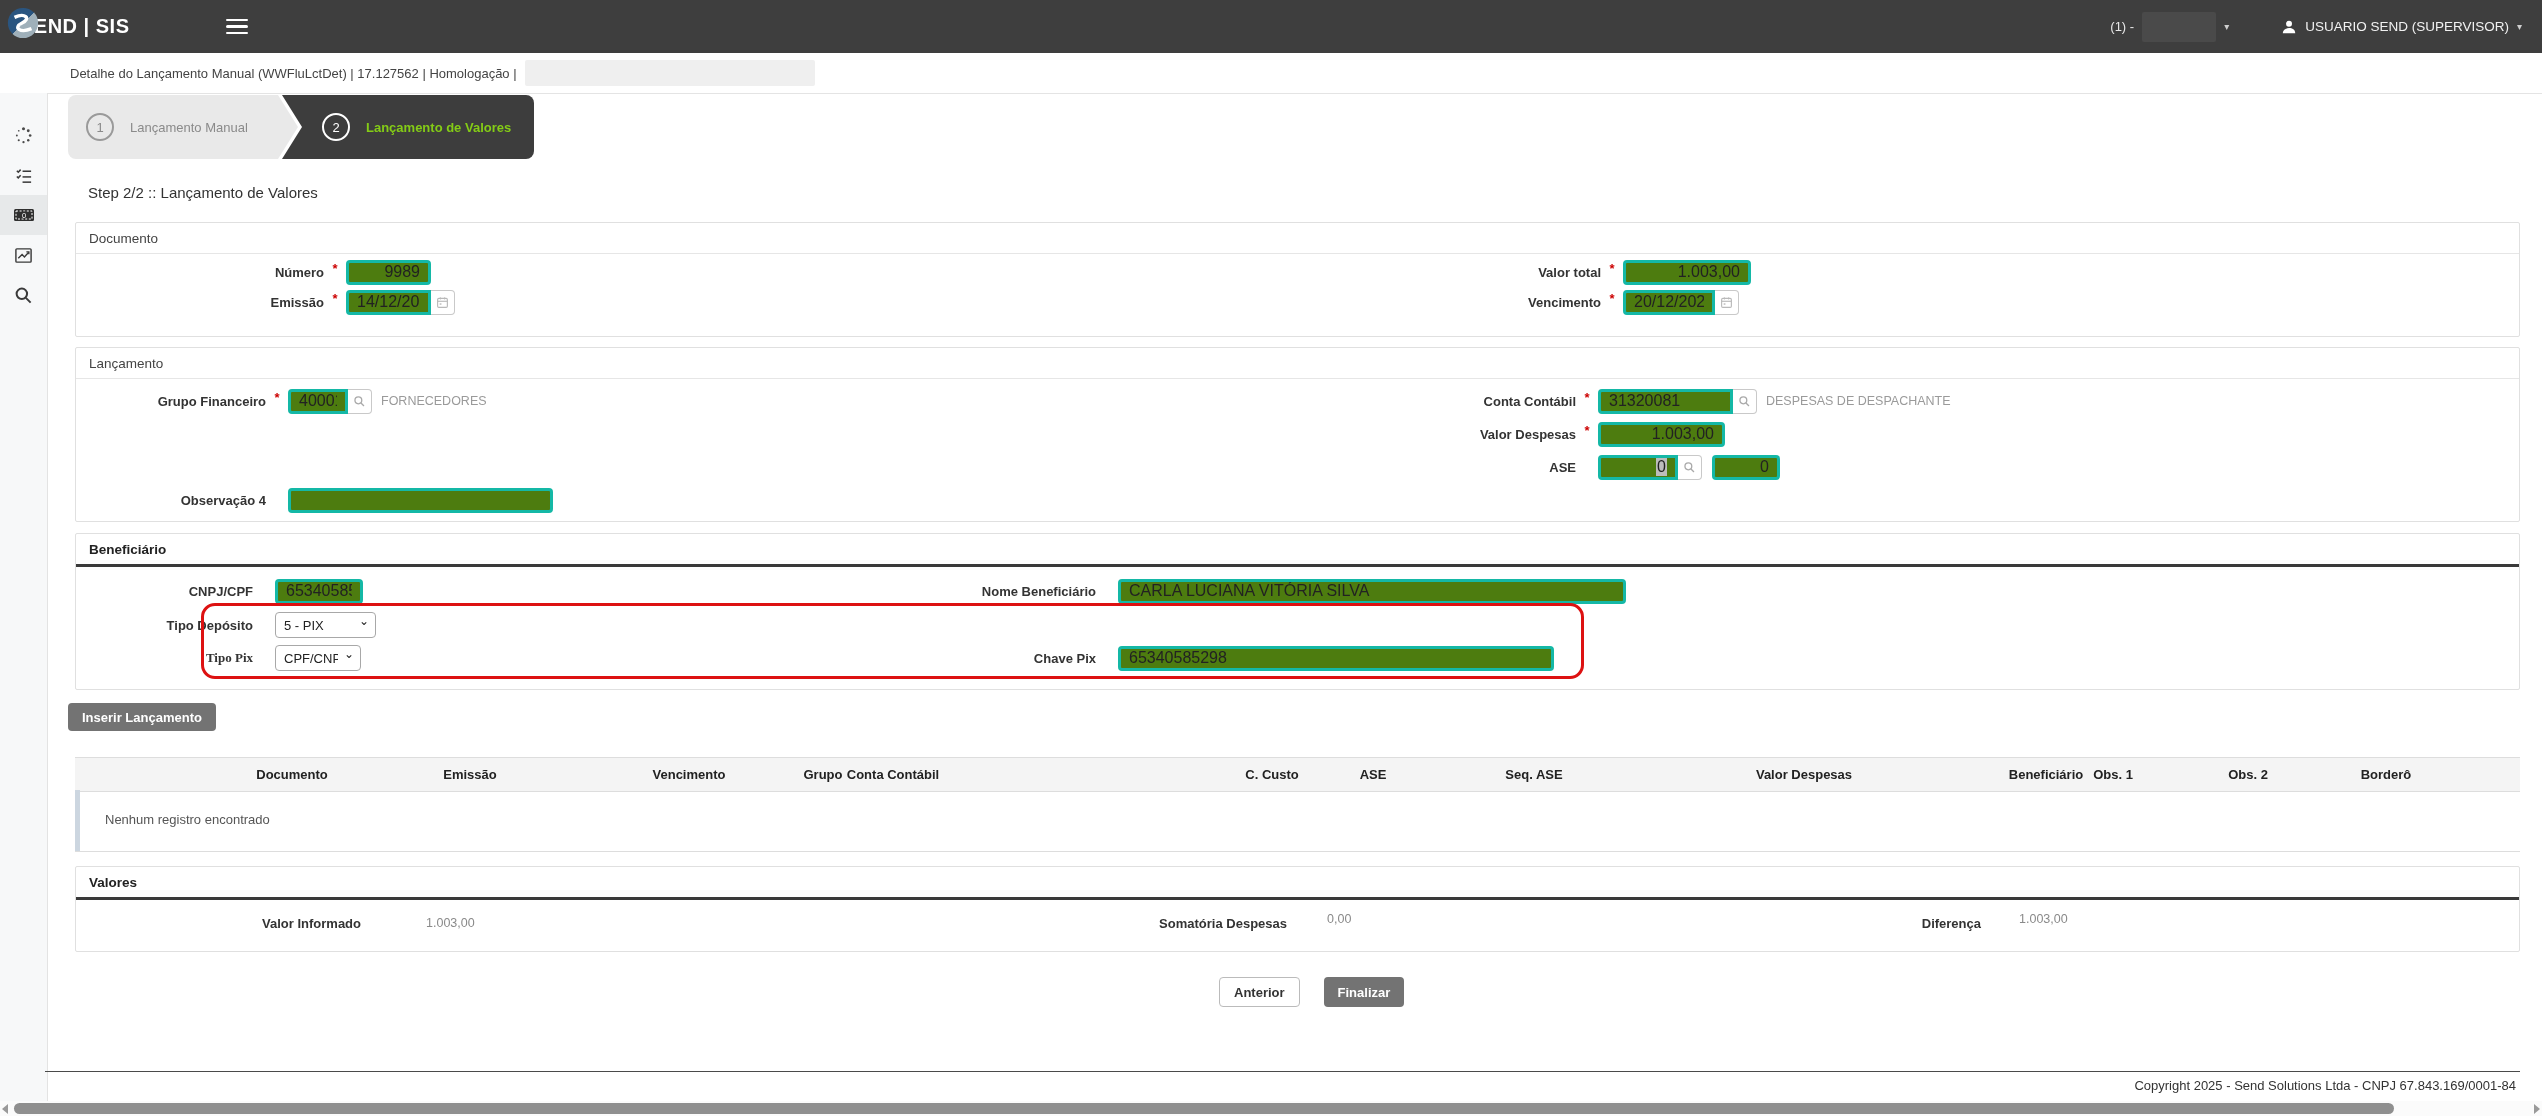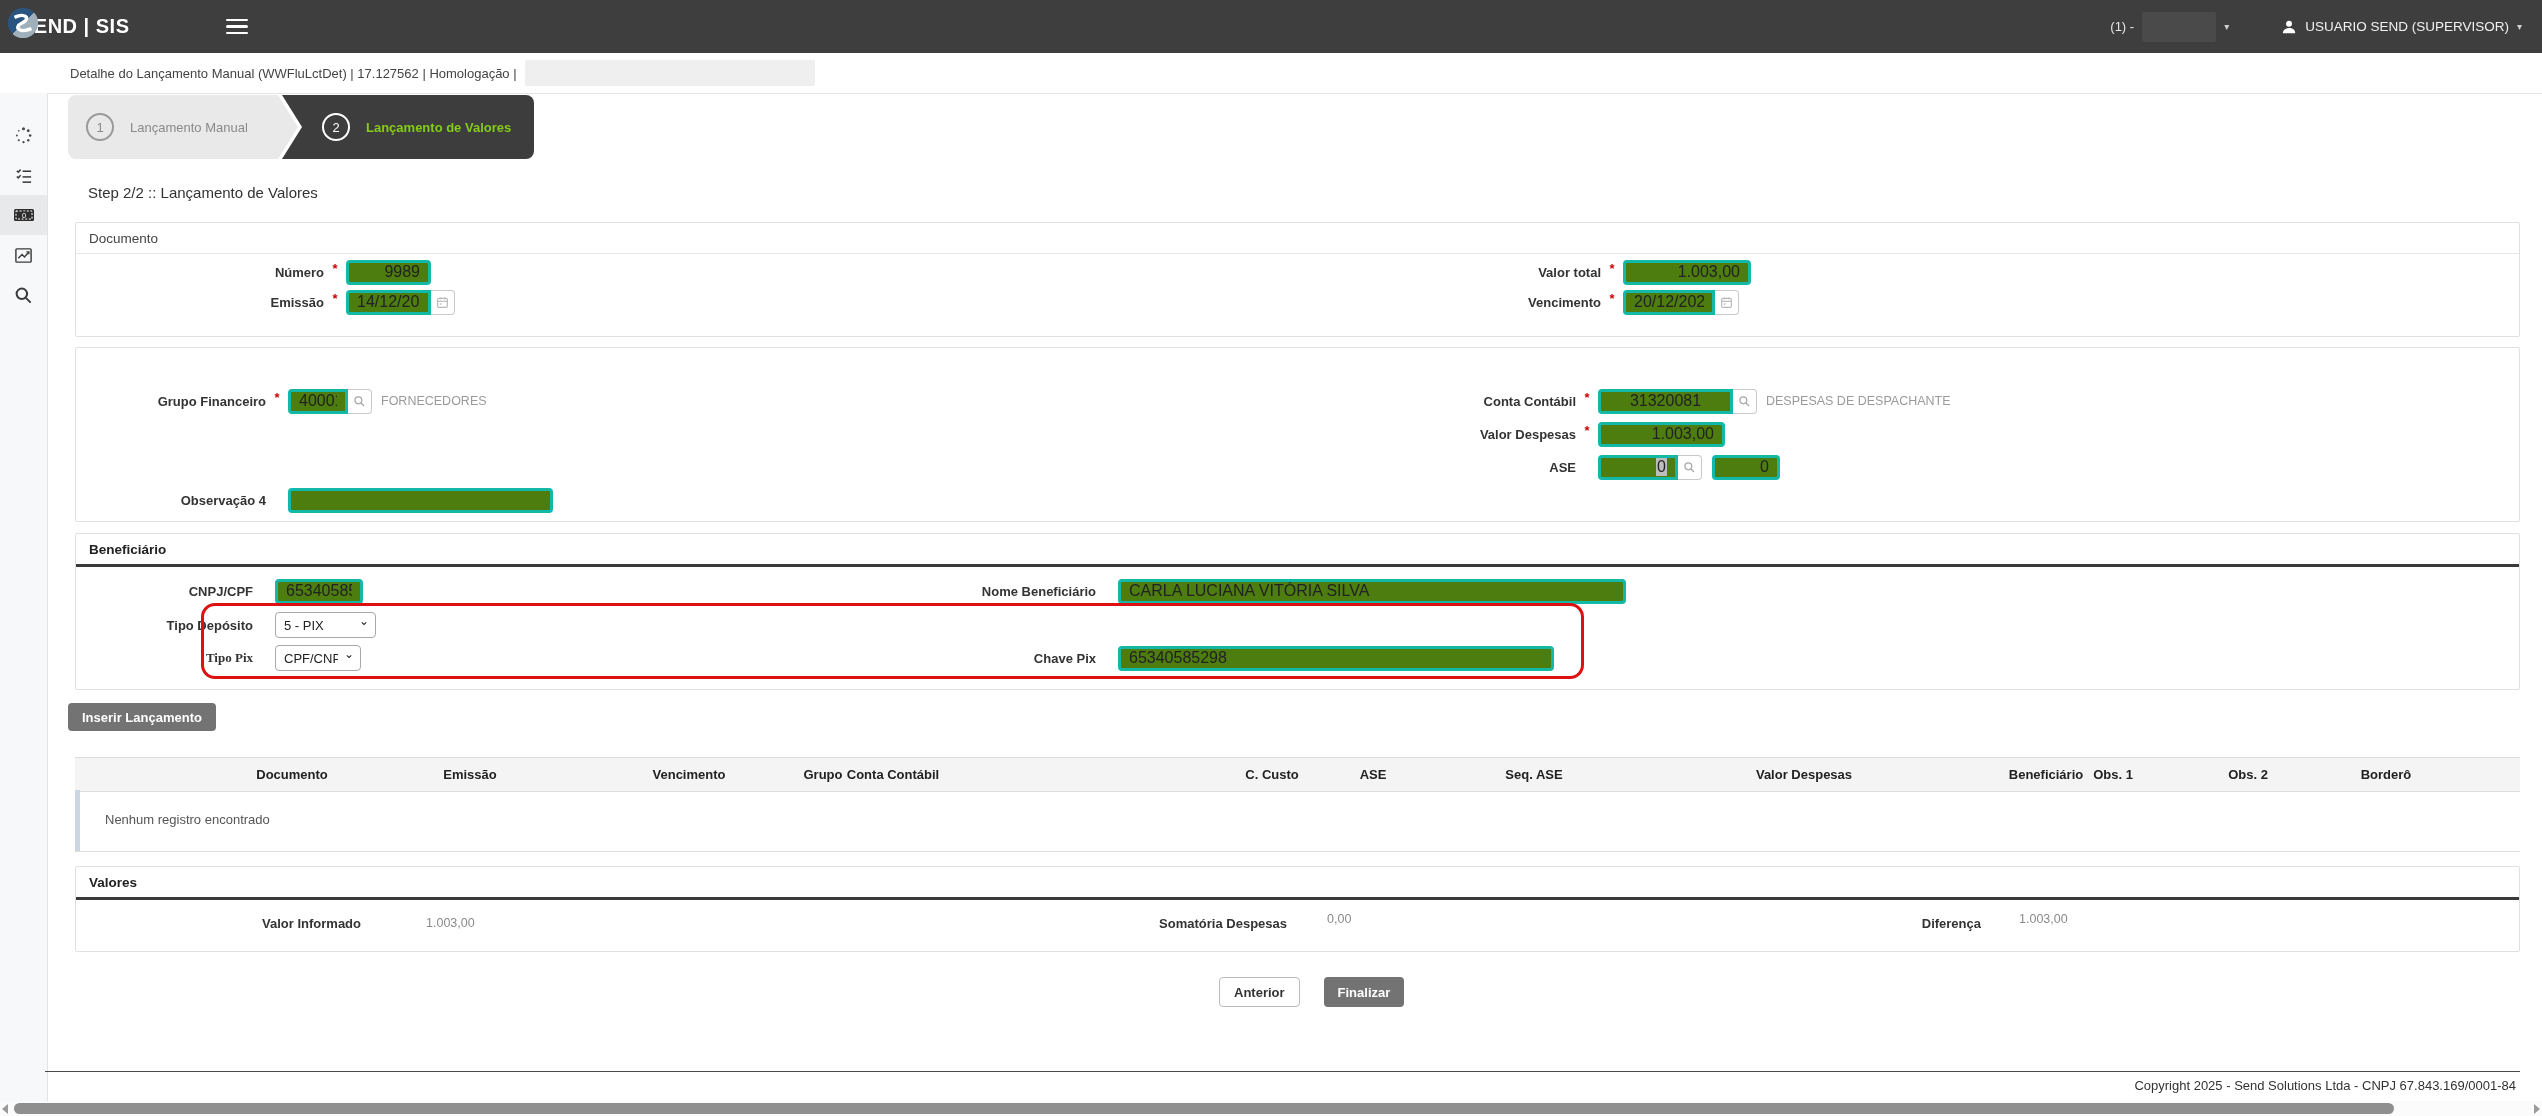--- a/index.html
+++ b/index.html
@@ -248,39 +248,40 @@
             <line x1="5.5" y1="1.8" x2="5.5" y2="4.2" stroke="#b9b9b9" stroke-width="1.4"></line>
             <line x1="10.5" y1="1.8" x2="10.5" y2="4.2" stroke="#b9b9b9" stroke-width="1.4"></line>
             <rect x="4.5" y="8.8" width="2.2" height="2.2" fill="#c9c9c9"></rect>
           </svg>
         </span>
       </span>
     </div>
   </section>
 
   <section class="panel" style="top:347px;height:175px;">
+    <div class="legend-row">Lançamento</div>
     <div class="frow" style="top:40px;left:0;">
       <span class="lblbox" style="width:190px;">Grupo Financeiro</span>
       <span class="req on"></span>
       <span class="grp">
         <input class="inp rt" style="width: 60px;" value="40001">
         <span class="side-btn">
           <svg width="13" height="13" viewBox="0 0 16 16">
             <circle cx="6.6" cy="6.6" r="4.2" fill="none" stroke="#a9a9a9" stroke-width="1.6"></circle>
             <line x1="9.8" y1="9.8" x2="13.5" y2="13.5" stroke="#a9a9a9" stroke-width="1.6"></line>
           </svg>
         </span>
       </span>
       <span class="helper">FORNECEDORES</span>
     </div>
     <div class="frow" style="top:40px;left:1200px;">
       <span class="lblbox" style="width:300px;">Conta Contábil</span>
       <span class="req on"></span>
       <span class="grp">
-        <input class="inp" style="width: 135px; text-align: center;" value="31320081">
+        <input class="inp" style="width: 135px;" value="31320081">
         <span class="side-btn">
           <svg width="13" height="13" viewBox="0 0 16 16">
             <circle cx="6.6" cy="6.6" r="4.2" fill="none" stroke="#a9a9a9" stroke-width="1.6"></circle>
             <line x1="9.8" y1="9.8" x2="13.5" y2="13.5" stroke="#a9a9a9" stroke-width="1.6"></line>
           </svg>
         </span>
       </span>
       <span class="helper">DESPESAS DE DESPACHANTE</span>
     </div>
     <div class="frow" style="top:73px;left:1200px;">

